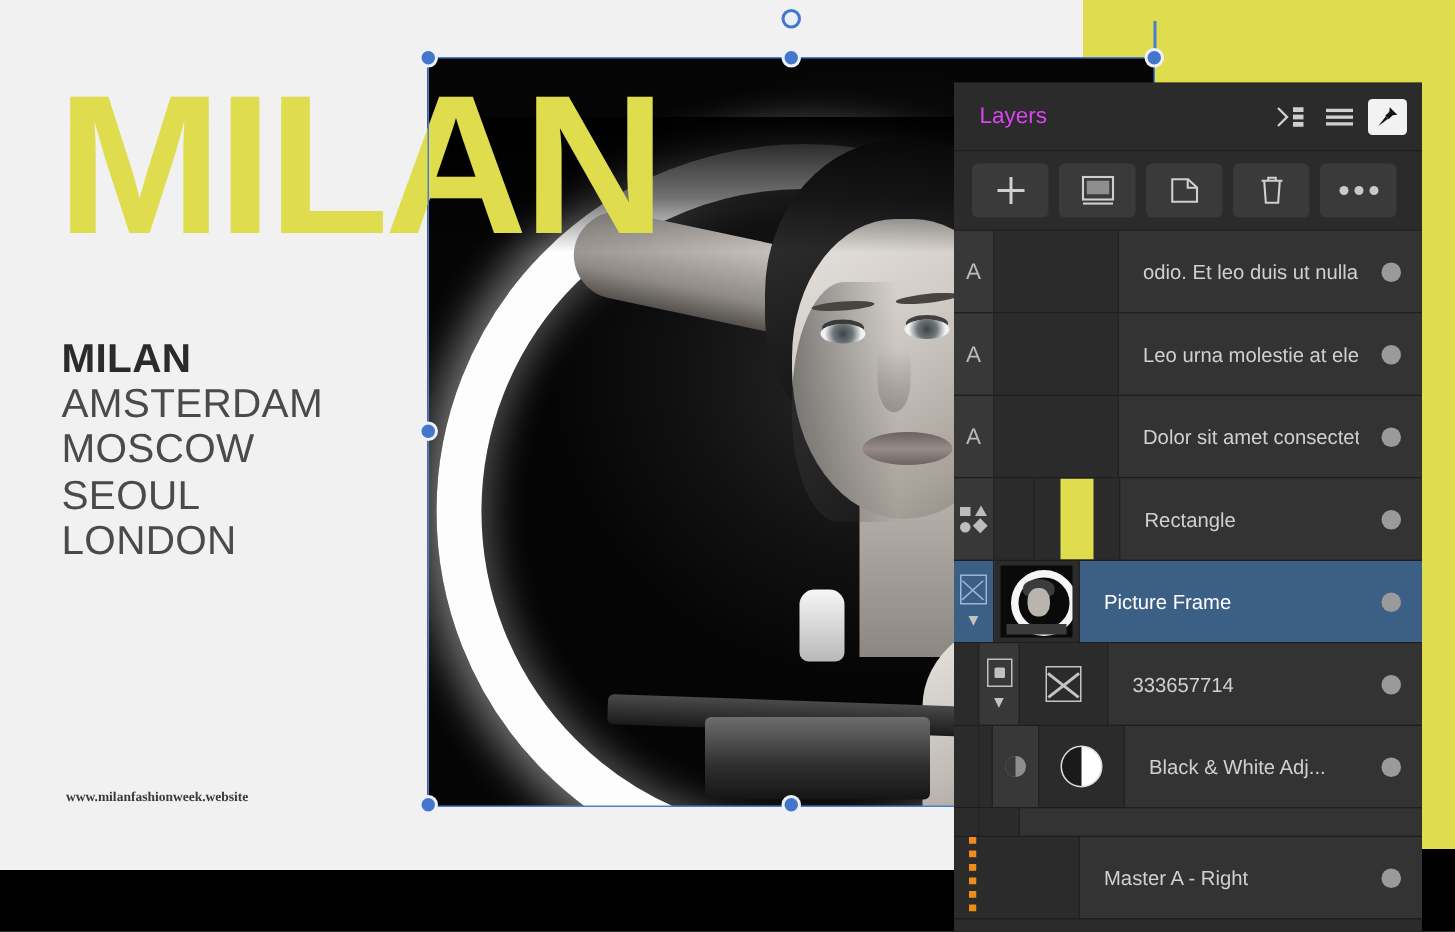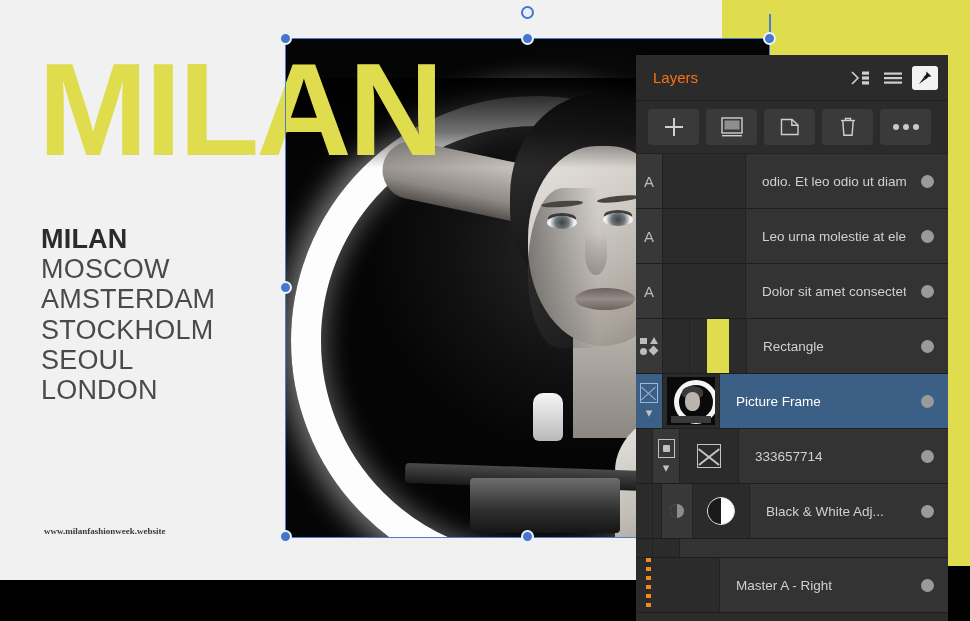--- a/index.html
+++ b/index.html
@@ -255,21 +255,21 @@
   .panel-header {
     height: 45px;
     display: flex;
     align-items: center;
     padding: 0 8px 0 17px;
     background: #2b2b2b;
     border-bottom: 1px solid #1f1f1f;
   }
   .panel-title {
     font-size: 15px;
-    color: #f97316;
+    color: #d946ef;
     flex: 1;
   }
   .hdr-btn {
     width: 30px; height: 26px;
     display: flex; align-items: center; justify-content: center;
     margin-left: 2px;
   }
   .icon-collapse { display: block; }
   .icon-burger { display: block; }
   .pin-btn {
@@ -503,23 +503,22 @@
       <div class="light-stand"></div>
       <div class="light-box"></div>
       <div class="ring-mask-top"></div>
     </div>
   </div>
 
   <div class="poster-title">MILAN</div>
 
   <div class="city-list">
     <div class="city is-active">MILAN</div>
+    <div class="city">AMSTERDAM</div>
     <div class="city">MOSCOW</div>
-    <div class="city">AMSTERDAM</div>
-    <div class="city">STOCKHOLM</div>
     <div class="city">SEOUL</div>
     <div class="city">LONDON</div>
   </div>
 
   <div class="poster-url">www.milanfashionweek.website</div>
 
   <div class="sel-box"></div>
   <div class="rot-stem"></div>
   <div class="handle rot" style="left:521px; top:6px;"></div>
   <div class="handle" style="left:279px; top:32px;"></div>
@@ -595,21 +594,21 @@
             <i></i>
           </span>
       </div>
     </div>
 
     <div class="layer-list">
 
       <div class="layer-row">
         <div class="col-icon">A</div>
         <div class="col-indent" style="width:82px;"></div>
-        <div class="col-name">odio. Et leo odio ut diam</div>
+        <div class="col-name">odio. Et leo duis ut nulla</div>
         <div class="col-dot">
             <span class="opacity-dot"></span>
           </div>
       </div>
 
       <div class="layer-row">
         <div class="col-icon">A</div>
         <div class="col-indent" style="width:82px;"></div>
         <div class="col-name">Leo urna molestie at elem</div>
         <div class="col-dot">

